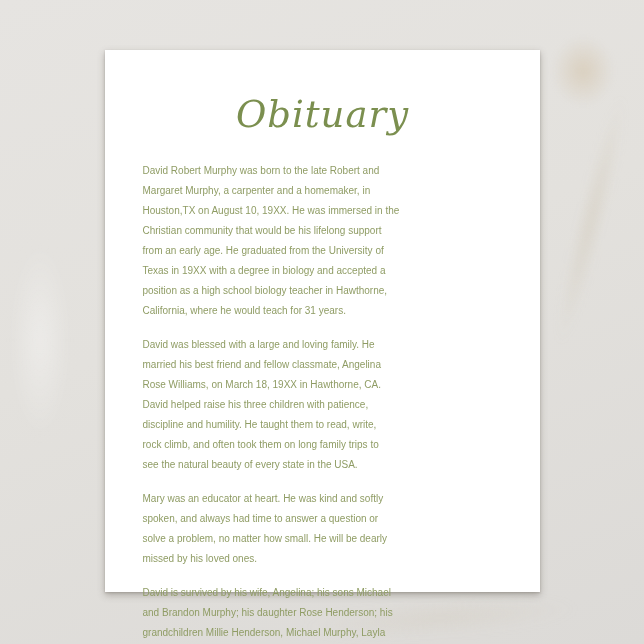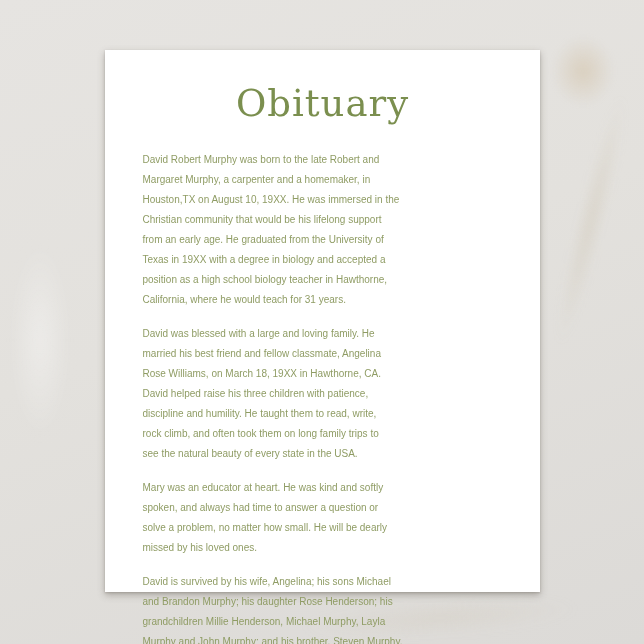--- a/index.html
+++ b/index.html
@@ -52,23 +52,24 @@
 
   .card {
     position: absolute;
     left: 105px; top: 50px;
     width: 435px; height: 542px;
     background: var(--card, #ffffff);
     box-shadow: 0 3px 7px rgba(110,104,96,0.45), 0 1px 2px rgba(110,104,96,0.30);
   }
 
   .card-title {
-    margin-top: 28px;
+    margin-top: 39px;
     text-align: center;
     font-family: "DejaVu Serif", serif;
+    font-style: italic;
     font-weight: 400;
     font-size: 37px;
     line-height: 1.4;
     letter-spacing: 1px;
     color: var(--title, #7b8f4f);
   }
 
   .card-body {
     width: 360px;
     margin: 20px auto 0;

